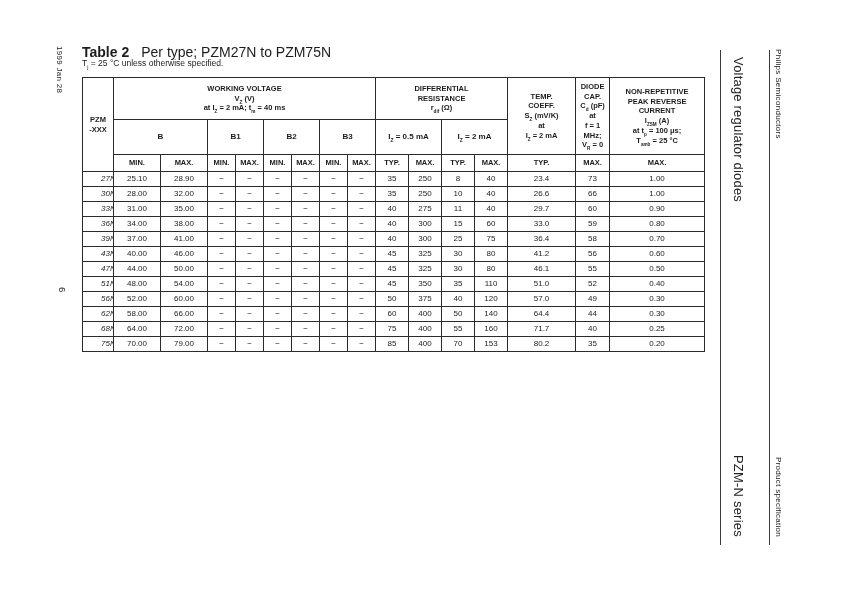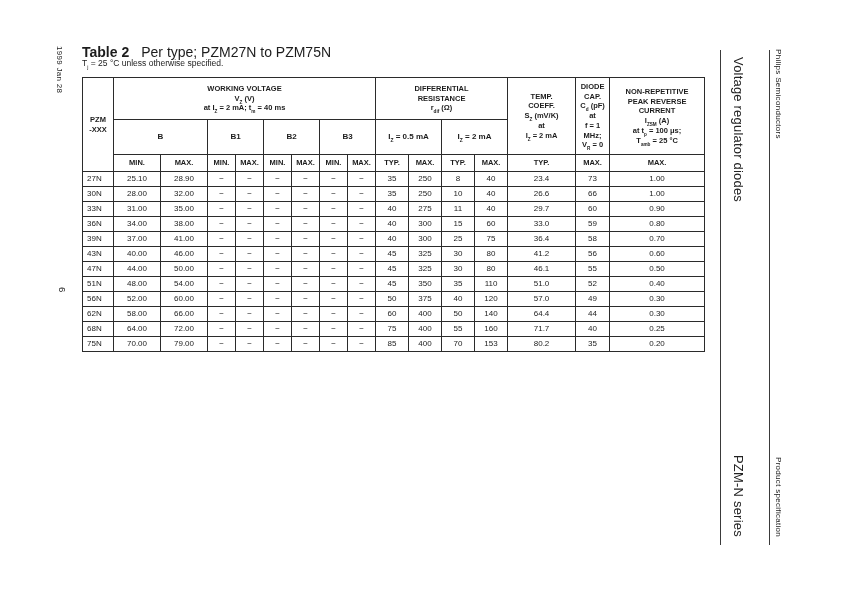--- a/index.html
+++ b/index.html
@@ -27,21 +27,21 @@
   }
   .spec-table th,.spec-table td{
     border:1px solid #2b2b2b;padding:0;margin:0;
     text-align:center;vertical-align:middle;overflow:hidden;
   }
   .spec-table thead th{font-size:7.5px;font-weight:bold;line-height:1.3;padding:1px 0;margin-top:47px;}
   .spec-table .hr1 th{height:39px;}
   .spec-table .hr2 th{height:32px;font-size:8px;}
   .spec-table .hr3 th{height:14px;}
   .spec-table tbody td{font-size:8px;height:14px;line-height:14px;}
-  .spec-table tbody td.type{text-align:left;padding-left:4px;}
+  .spec-table tbody td.type{text-align:left;padding-left:18px;font-style:italic;}
   .watermark{
     position:absolute;left:222px;top:258px;width:410px;
     font-size:54px;letter-spacing:4px;color:#9a9a9a;opacity:0.32;
     white-space:nowrap;pointer-events:none;z-index:5;
   }
 </style>
 </head>
 <body>
 
 <div class="page">

